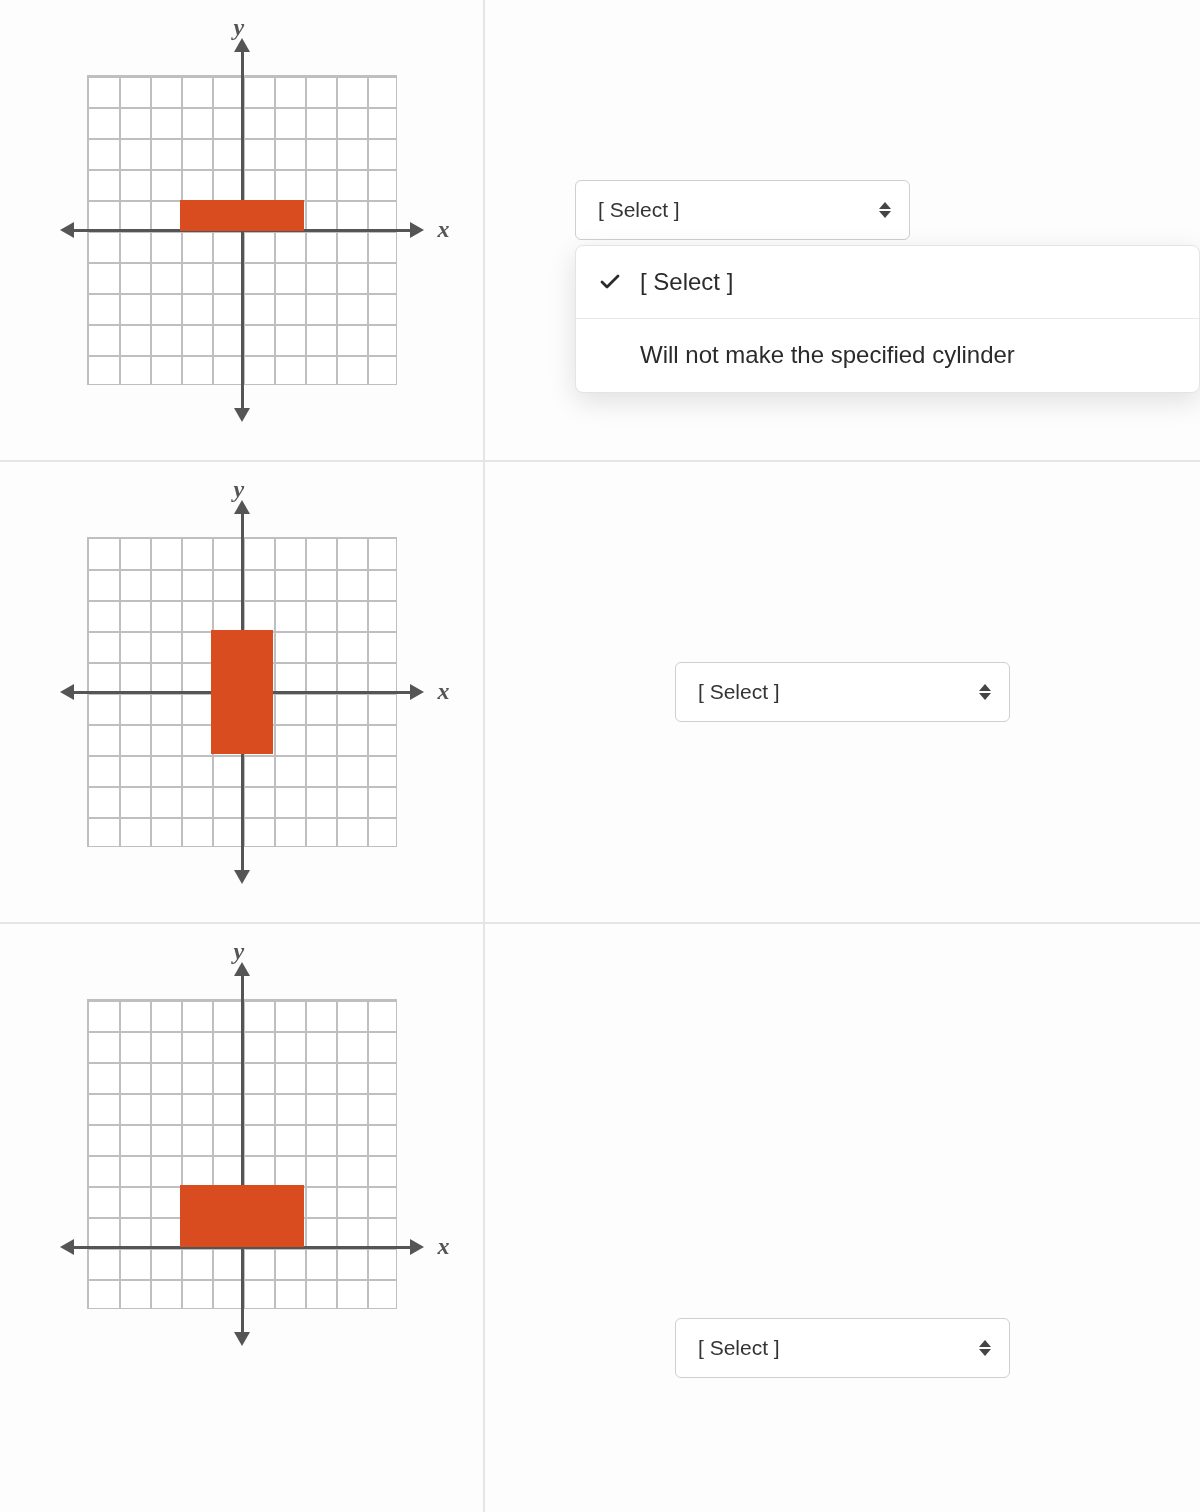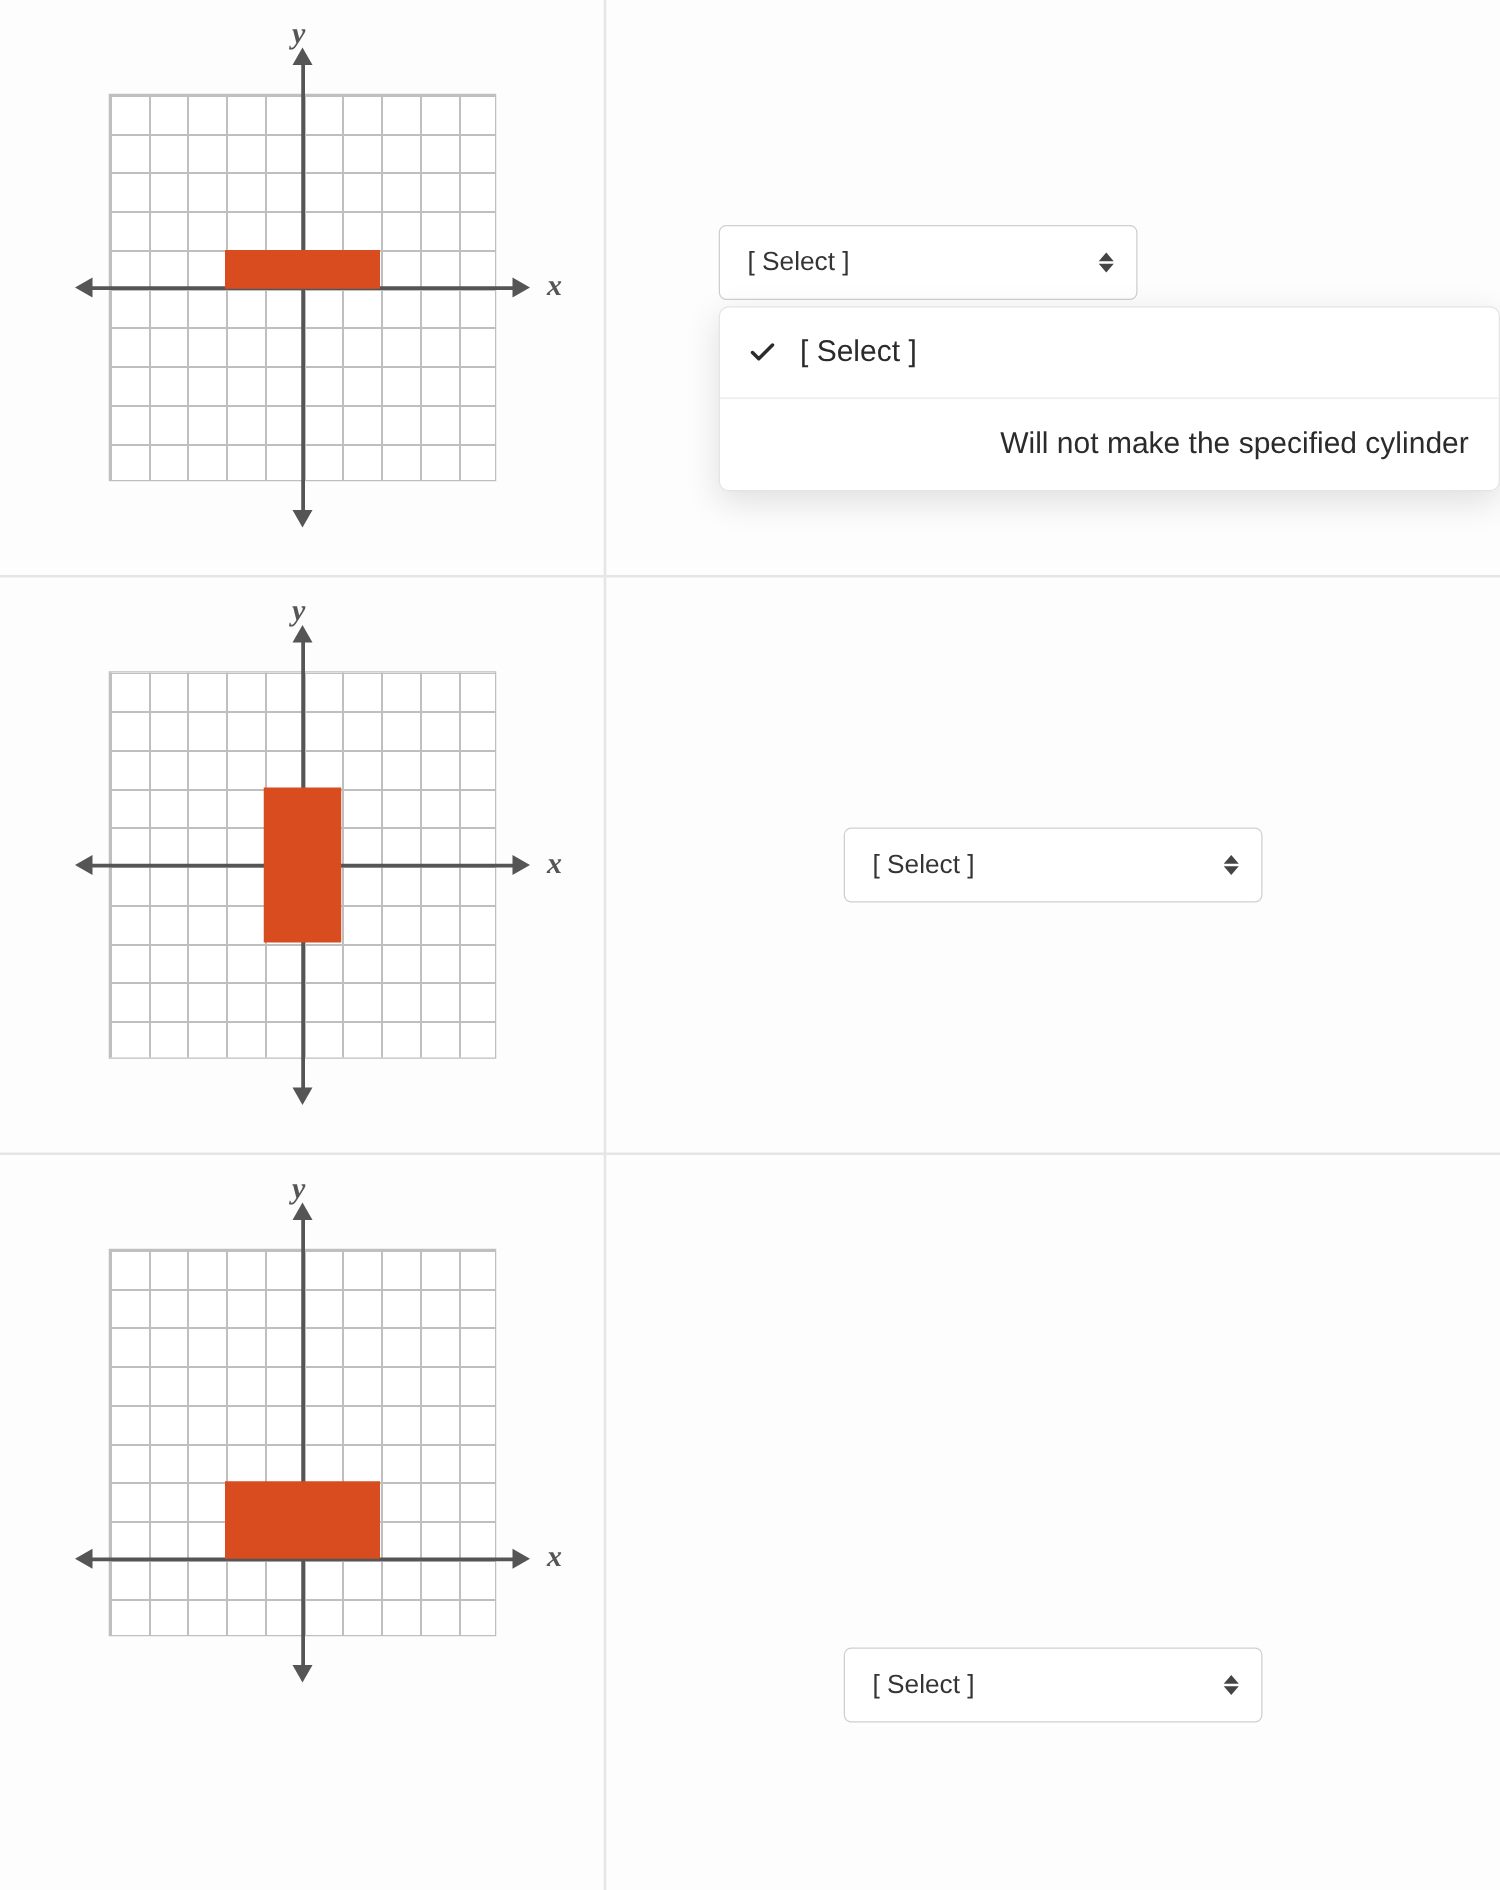--- a/index.html
+++ b/index.html
@@ -164,21 +164,21 @@
     font-size: 24px;
     color: #2b2b2b;
   }
   .menu-item {
     padding: 20px 24px 20px 64px;
     border-bottom: 1px solid #e8e8e8;
     position: relative;
     line-height: 1.35;
     cursor: pointer;
   }
-  .menu-item:last-child { border-bottom: none; text-align: right; }
+  .menu-item:last-child { border-bottom: none; }
   .menu-item .check {
     position: absolute;
     left: 22px;
     top: 50%;
     transform: translateY(-50%);
     width: 24px;
     height: 24px;
   }
   .menu-item .check svg { display: block; }
 

